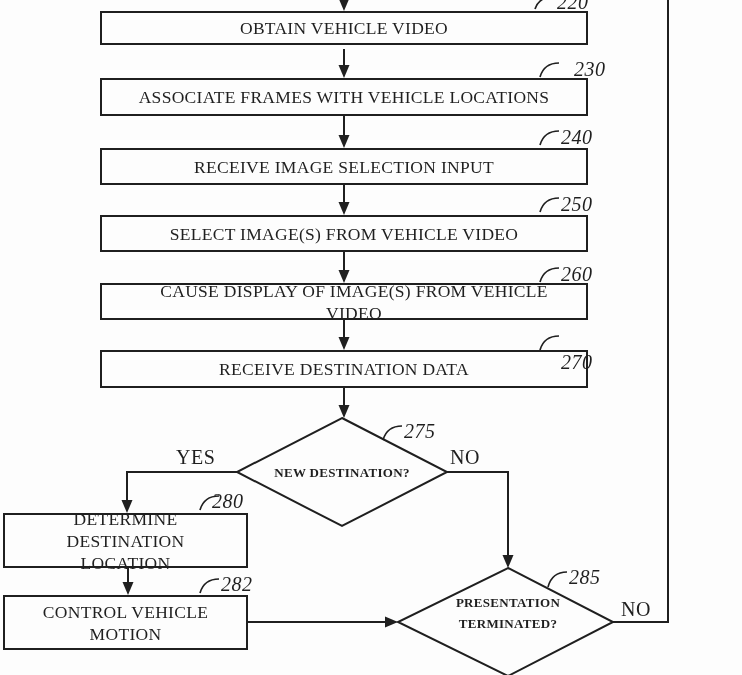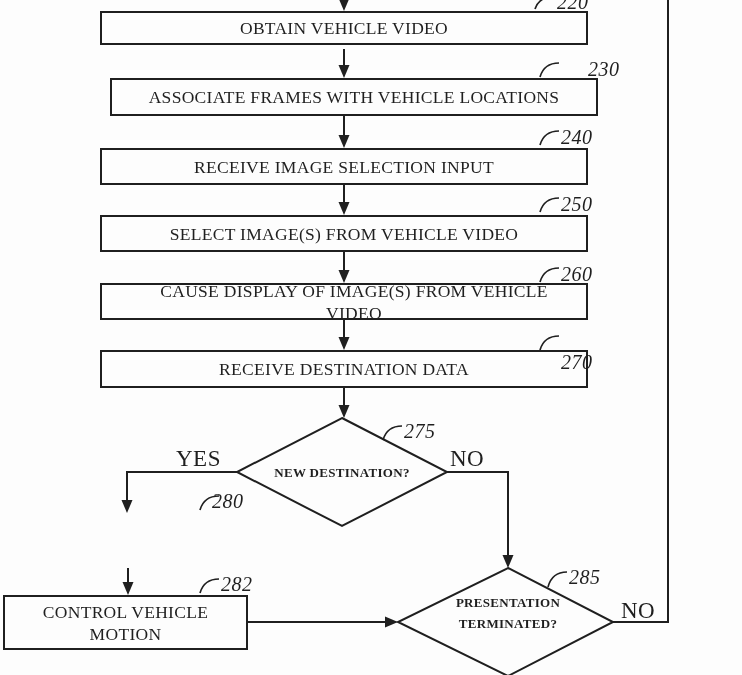--- a/index.html
+++ b/index.html
@@ -34,21 +34,21 @@
   }
   .ref{
     position:absolute;
     font-style:italic;
     font-size:20px;
     letter-spacing:0.5px;
     white-space:nowrap;
   }
   .branch{
     position:absolute;
-    font-size:23px;letter-spacing:0.5px;
+    font-size:20px;letter-spacing:0.5px;
     white-space:nowrap;
   }
 </style>
 </head>
 <body>
 
 <div class="stage">
 
   <svg class="wires" viewBox="0 0 742 675">
 
@@ -89,48 +89,51 @@
     <path class="leader" d="M 540,350 Q 544,336 559,336"></path>
     <path class="leader" d="M 383,440 Q 387,426 402,426"></path>
     <path class="leader" d="M 200,510 Q 204,496 219,496"></path>
     <path class="leader" d="M 200,593 Q 204,579 219,579"></path>
     <path class="leader" d="M 548,587 Q 552,572 567,572"></path>
   </svg>
 
   <div class="box" style="left:100px;top:11px;width:488px;height:34px;">
     <span>OBTAIN VEHICLE VIDEO</span>
   </div>
-  <div class="box" style="left:110px;top:78px;width:488px;height:38px;">
+  <div class="box" style="left:100px;top:78px;width:488px;height:38px;">
     <span>ASSOCIATE FRAMES WITH VEHICLE LOCATIONS</span>
   </div>
   <div class="box" style="left:100px;top:148px;width:488px;height:37px;font-family:Liberation Serif, serif;">
     <span>RECEIVE IMAGE SELECTION INPUT</span>
   </div>
   <div class="box" style="left:100px;top:215px;width:488px;height:37px;">
     <span>SELECT IMAGE(S) FROM VEHICLE VIDEO</span>
   </div>
   <div class="box" style="left:100px;top:283px;width:488px;height:37px;padding-left:34px;">
     <span>CAUSE DISPLAY OF IMAGE(S) FROM VEHICLE VIDEO</span>
   </div>
   <div class="box" style="left:100px;top:350px;width:488px;height:38px;">
     <span>RECEIVE DESTINATION DATA</span>
   </div>
+  <div class="box" style="left:3px;top:513px;width:245px;height:55px;padding:0 18px;">
+    <span>DETERMINE DESTINATION LOCATION</span>
+  </div>
   <div class="box" style="left:3px;top:595px;width:245px;height:55px;padding:0 22px;">
     <span>CONTROL VEHICLE MOTION</span>
   </div>
 
   <div class="dtext" style="left:232px;top:455px;width:220px;height:34px;">NEW DESTINATION?</div>
   <div class="dtext" style="left:428px;top:592px;width:160px;height:42px;">PRESENTATION TERMINATED?</div>
 
   <div class="branch" style="left:176px;top:446px;">YES</div>
   <div class="branch" style="left:450px;top:446px;">NO</div>
   <div class="branch" style="left:621px;top:598px;">NO</div>
 
   <div class="ref" style="left:557px;top:-9px;">220</div>
-  <div class="ref" style="left:588px;top:58px;">230</div>
+  <div class="ref" style="left:574px;top:58px;">230</div>
   <div class="ref" style="left:561px;top:126px;">240</div>
   <div class="ref" style="left:561px;top:193px;">250</div>
   <div class="ref" style="left:561px;top:263px;">260</div>
   <div class="ref" style="left:561px;top:331px;margin-top:20px;">270</div>
   <div class="ref" style="left:404px;top:420px;">275</div>
   <div class="ref" style="left:212px;top:490px;">280</div>
   <div class="ref" style="left:221px;top:573px;">282</div>
   <div class="ref" style="left:569px;top:566px;">285</div>
 
 </div>

